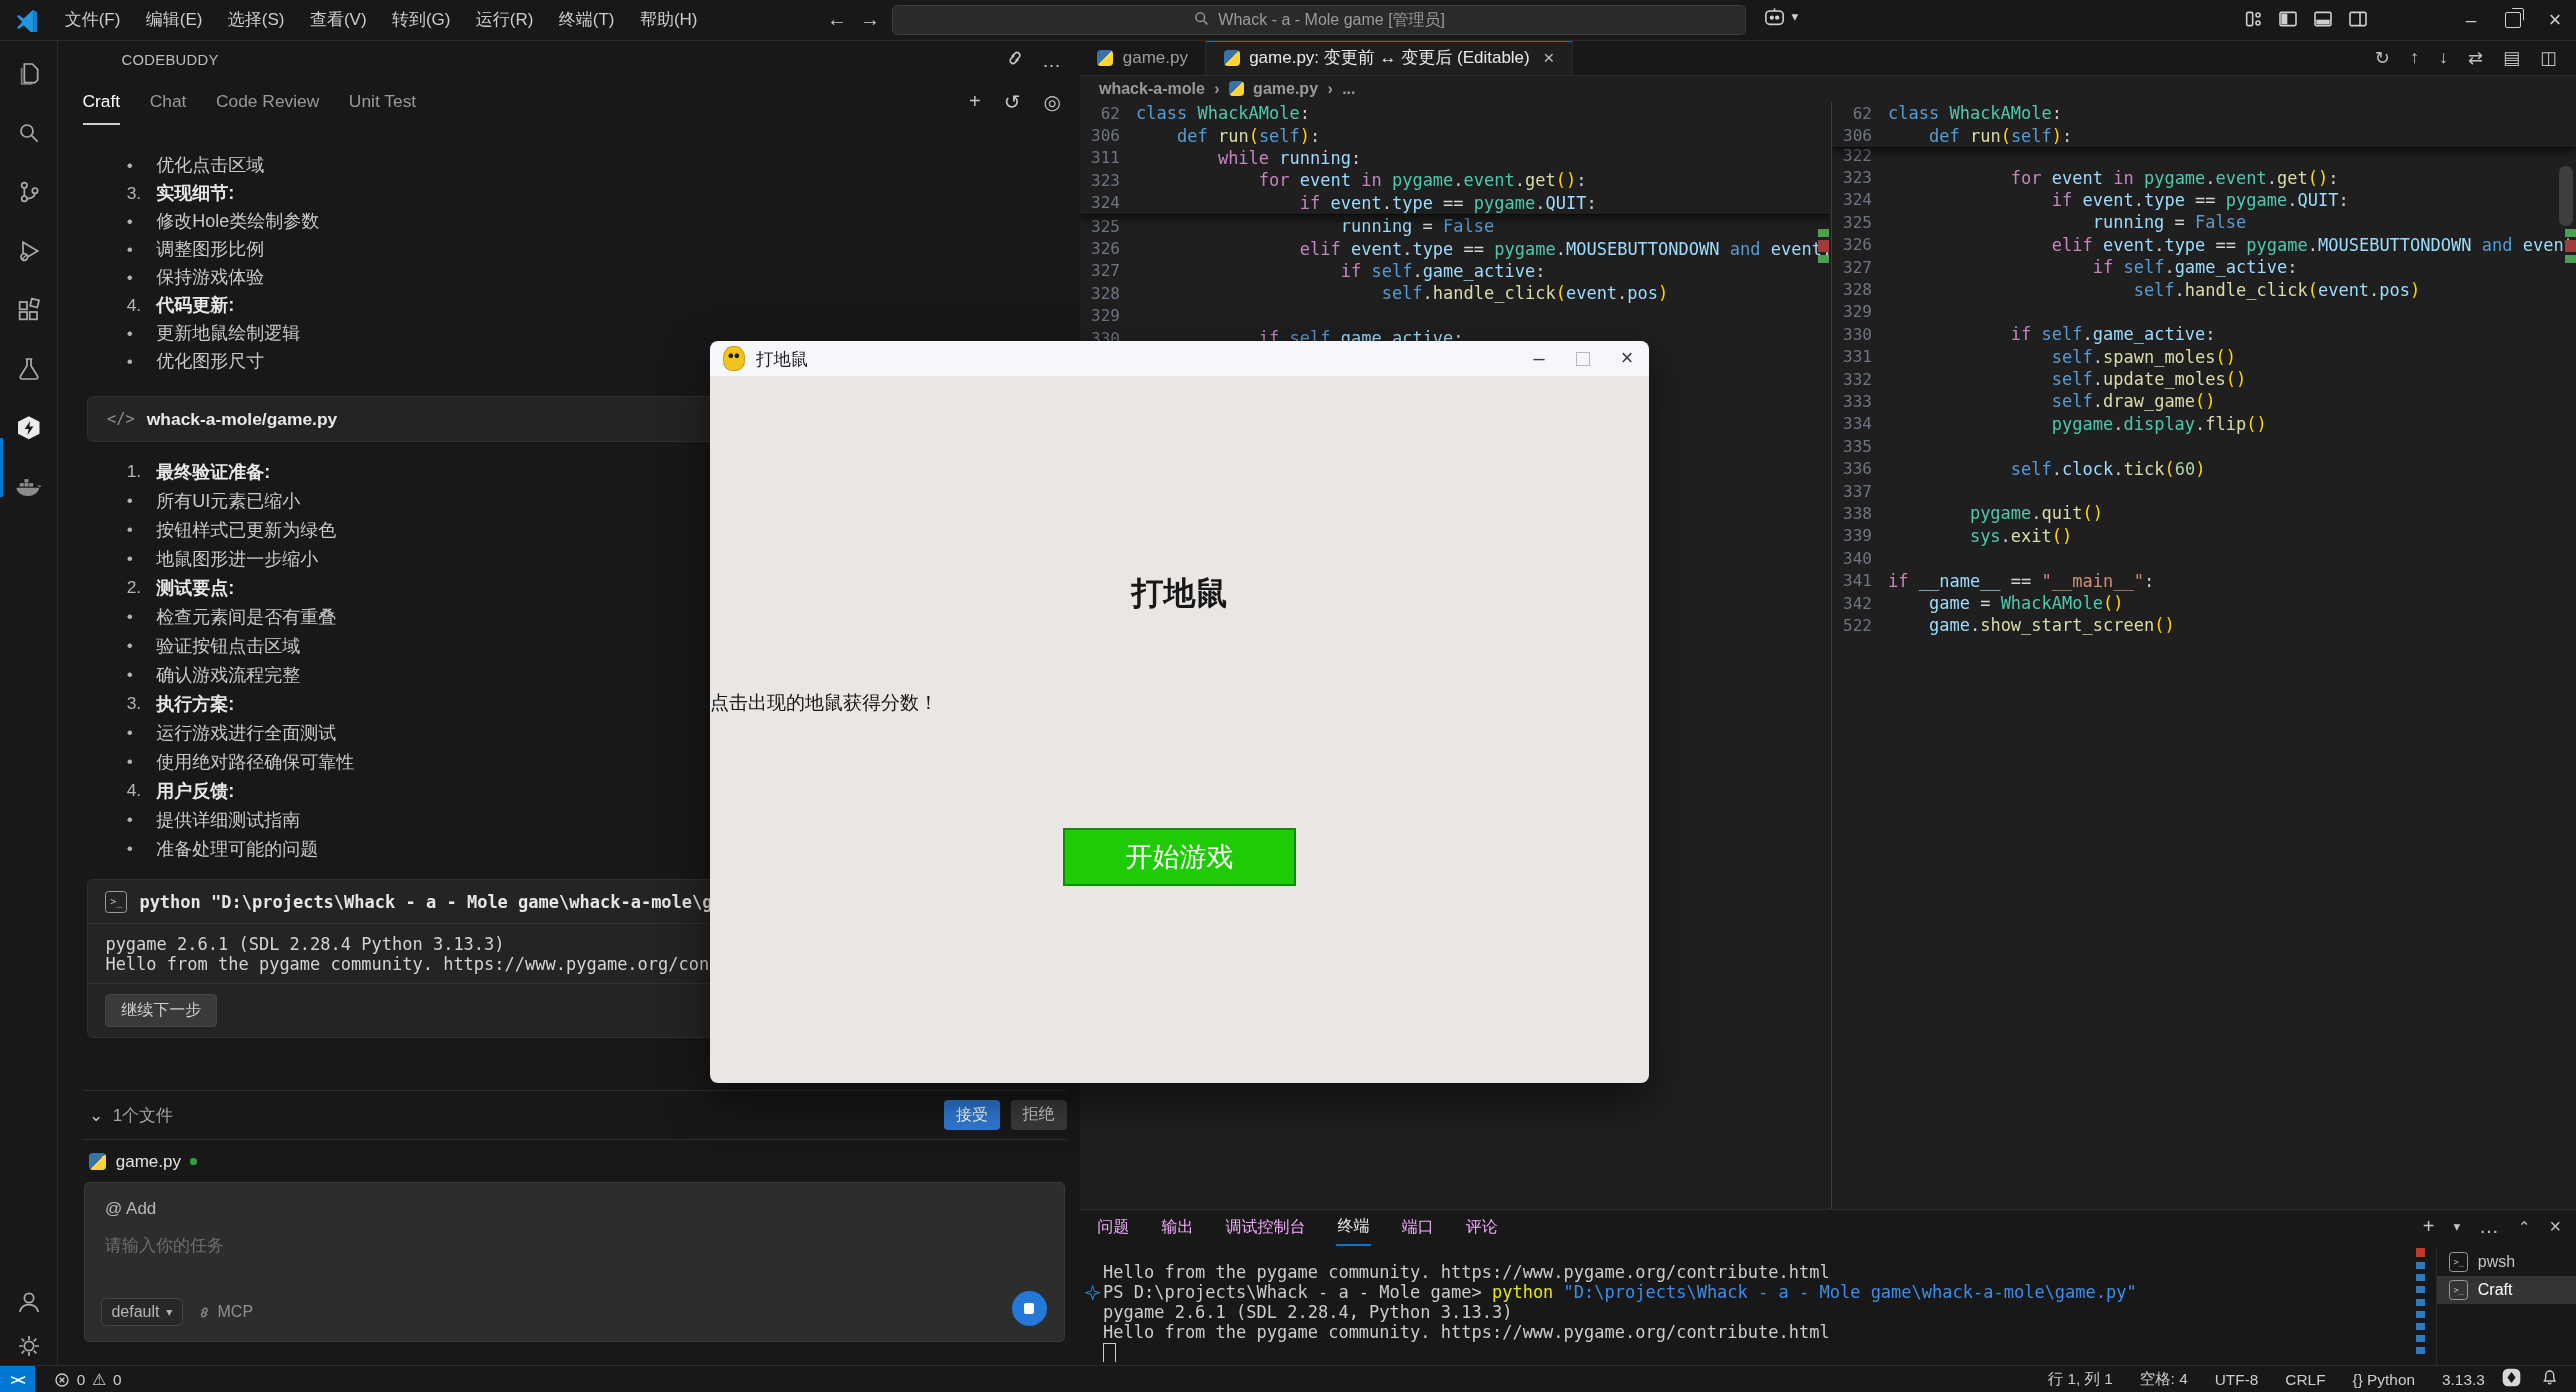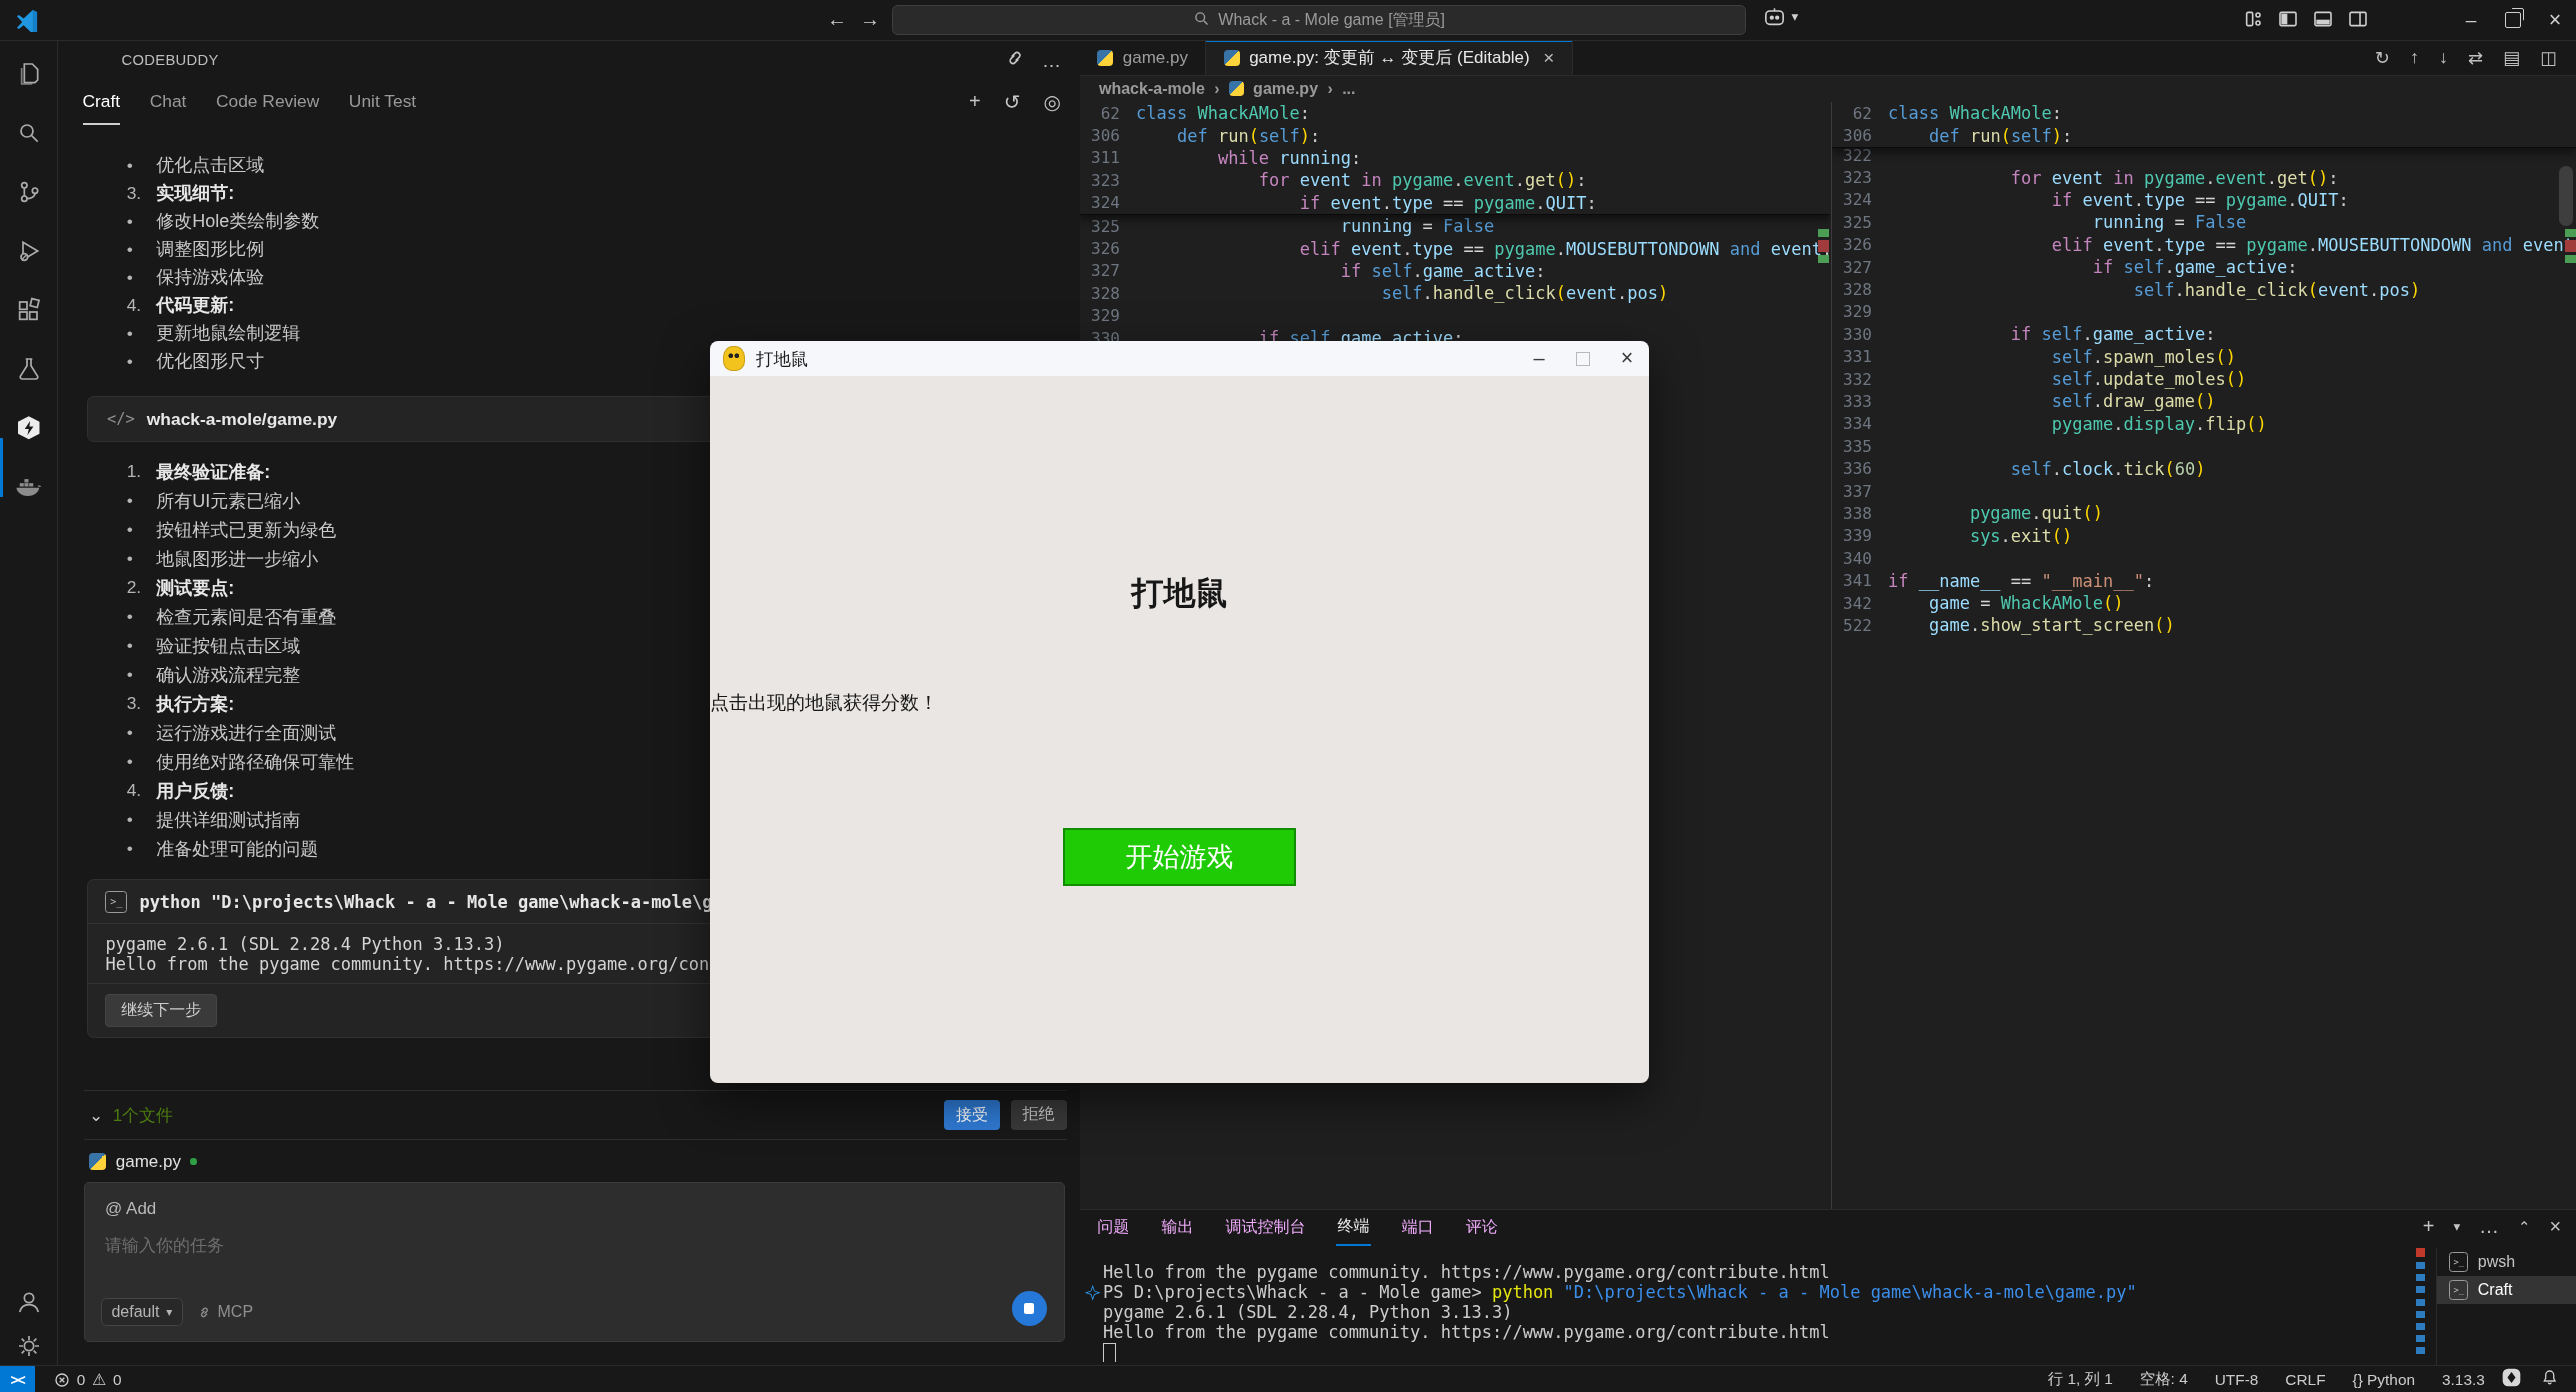--- a/index.html
+++ b/index.html
@@ -151,20 +151,31 @@
 
 <div id="app">
 
   <div class="titlebar">
     <div class="vslogo">
       <svg width="24" height="24" viewBox="0 0 100 100">
           <path fill="#2196e0" d="M74 8 36 44 16 29 8 34l22 24L8 82l8 5 20-15 38 36 18-9V17z"></path>
           <path fill="#0d6fb8" d="M74 8v110l18-9V17z" opacity=".6"></path>
         </svg>
     </div>
+    <div class="menus">
+
+    <div class="menu-item">文件(F)</div>
+        <div class="menu-item">编辑(E)</div>
+        <div class="menu-item">选择(S)</div>
+        <div class="menu-item">查看(V)</div>
+        <div class="menu-item">转到(G)</div>
+        <div class="menu-item">运行(R)</div>
+        <div class="menu-item">终端(T)</div>
+        <div class="menu-item">帮助(H)</div>
+      </div>
     <div class="nav-arrow" style="left:820px;">←</div>
     <div class="nav-arrow" style="left:853px;">→</div>
     <div class="searchbox">
       <span>
         <svg width="17.4" height="17.4" viewBox="0 0 24 24" fill="none" stroke="#9b9b9b" stroke-width="2">
             <circle cx="10" cy="10" r="6"></circle>
             <path d="M15 15l5 5"></path>
           </svg>
       </span>
       <span>Whack - a - Mole game [管理员]</span>
@@ -426,21 +437,21 @@
           <div class="ol mono">Hello from the pygame community. https://www.pygame.org/contribute.html</div>
         </div>
       <div style="padding:9.4px 17.4px;">
         <span class="btn-gray">继续下一步</span>
       </div>
     </div>
 
     <div style="position:absolute;left:27px;right:13.4px;top:1050px;border-top:0.7px solid #2e2e2e;"></div>
     <div class="review-head" style="top:1059px;height:32px;">
       <span style="margin-left:32px;color:#c9c9c9;font-size:17px;">⌄</span>
-      <span style="margin-left:9.4px;color:#4d7c0f;font-size:17px;">1个文件</span>
+      <span style="margin-left:9.4px;color:#a3a3a3;font-size:17px;">1个文件</span>
       <span style="margin-left:auto;display:flex;gap:10.7px;padding-right:13.4px;">
         <span class="btn-accept">接受</span>
         <span class="btn-reject">拒绝</span>
       </span>
     </div>
     <div style="position:absolute;left:27px;right:13.4px;top:1099px;border-top:0.7px solid #2e2e2e;"></div>
     <div style="position:absolute;left:32px;top:1107px;height:29.5px;display:flex;align-items:center;gap:9.4px;">
       <span class="pyicon"></span>
       <span style="color:#e2e2e2;font-size:17px;">game.py</span>
       <span style="width:6.7px;height:6.7px;border-radius:50%;background:#2ea043;"></span>

